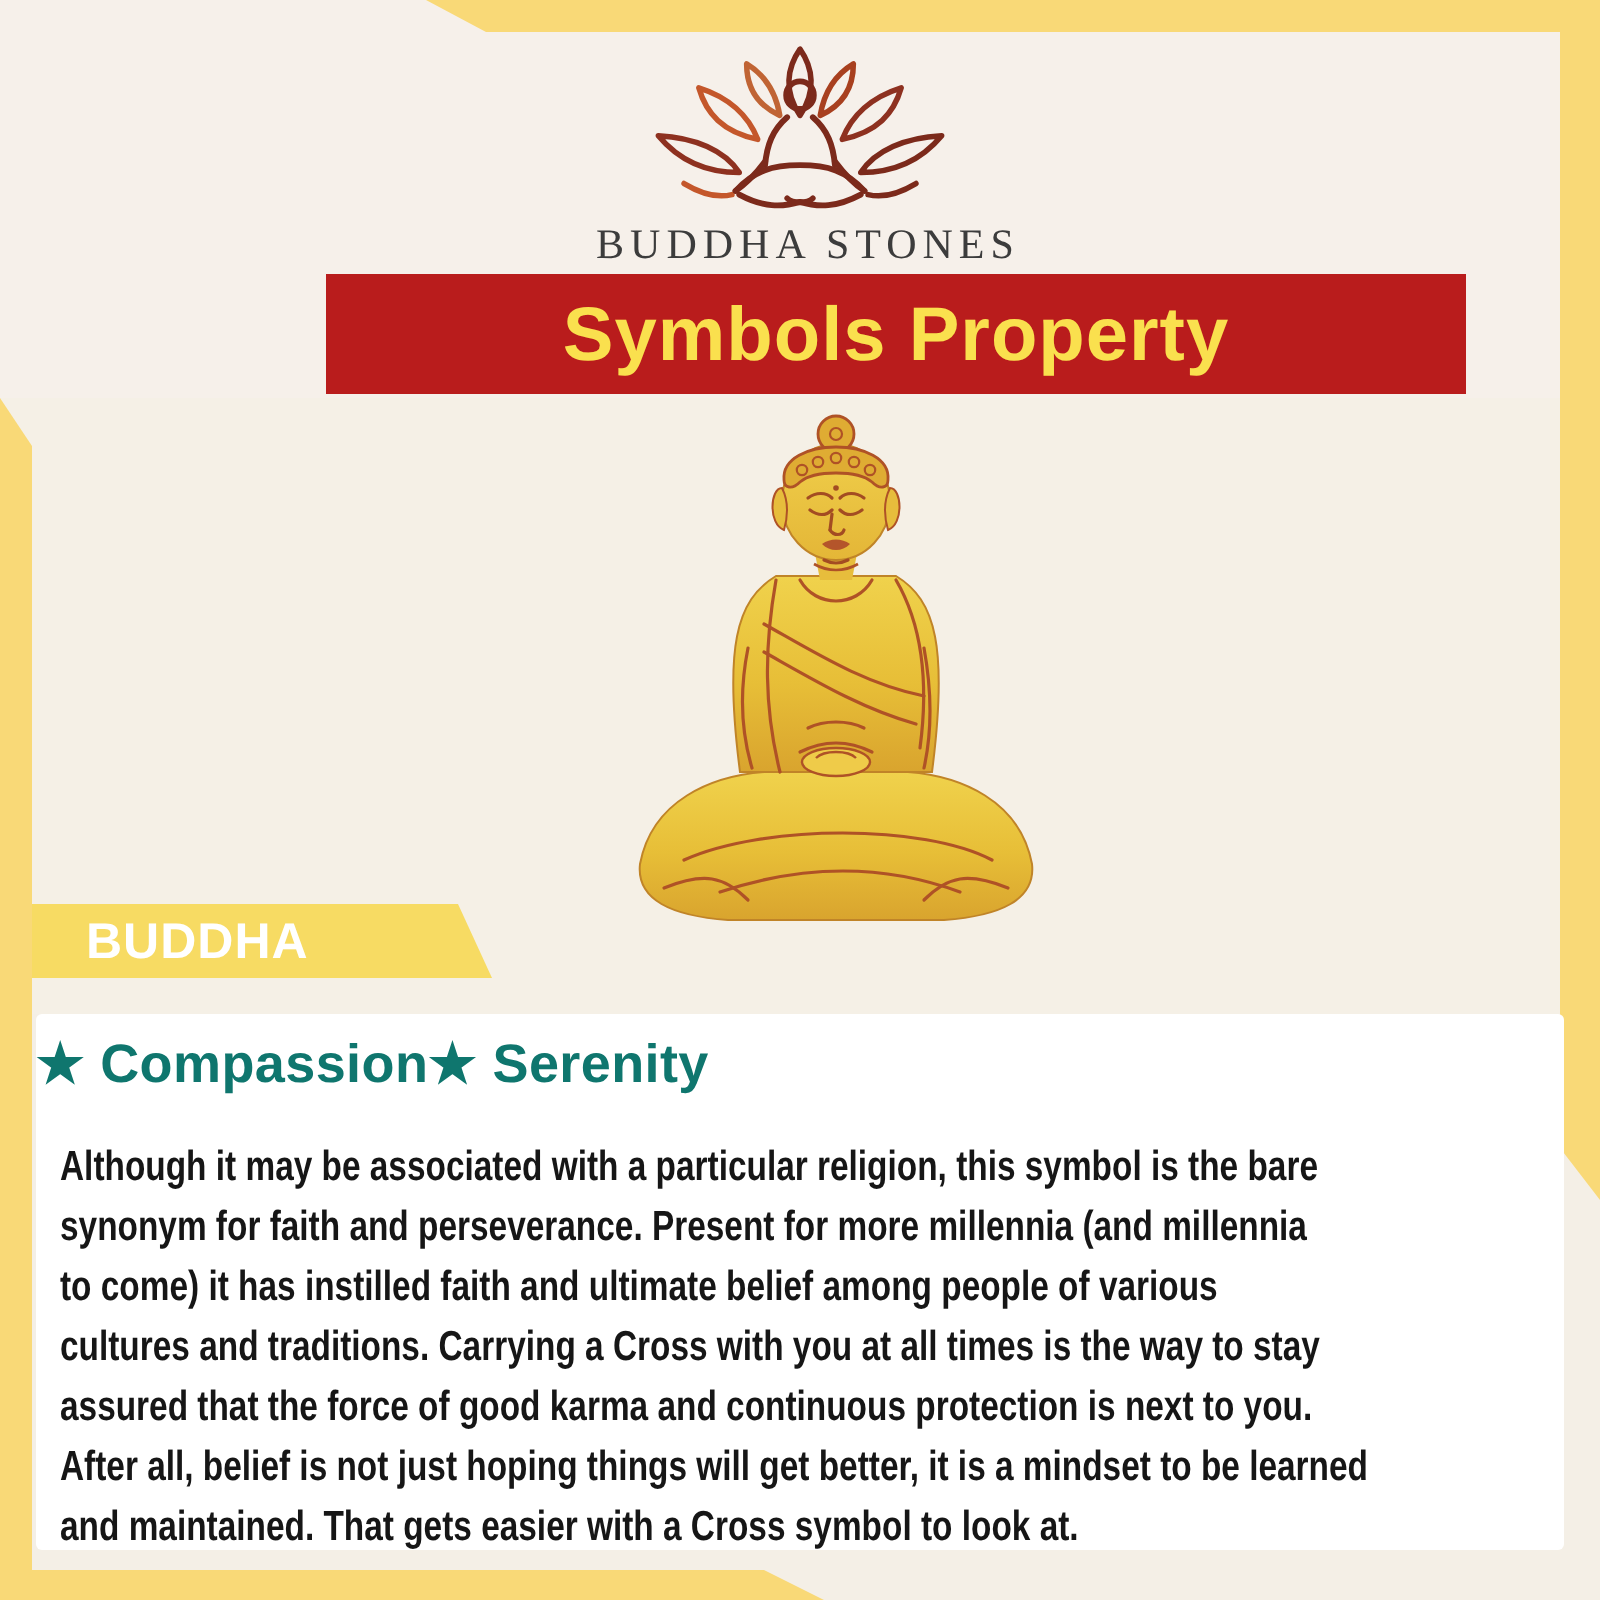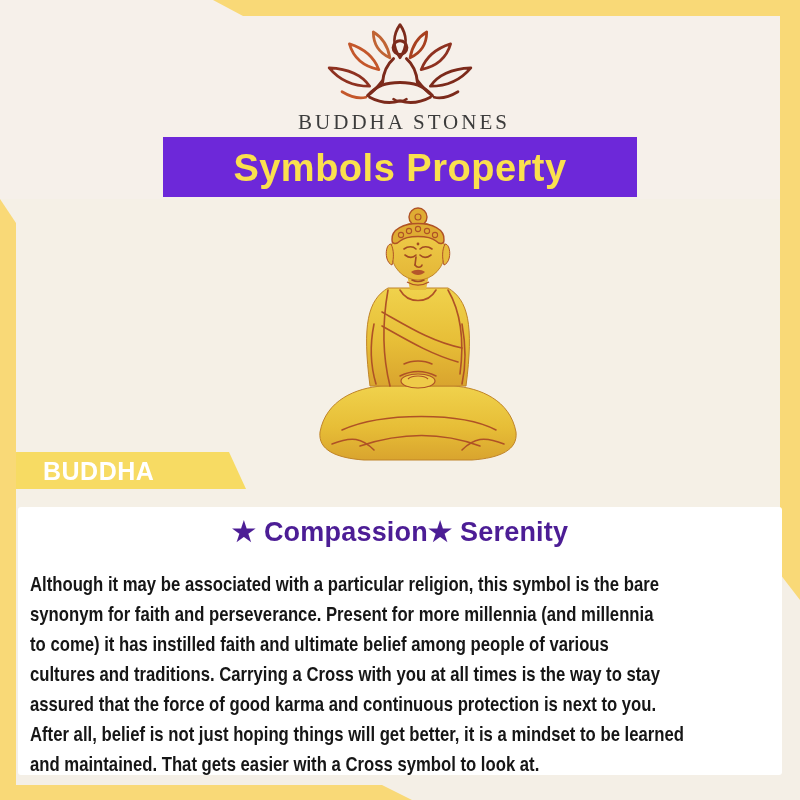--- a/index.html
+++ b/index.html
@@ -22,35 +22,35 @@
   #left-ribbon{left:0;top:199px;width:16px;height:601px;
     clip-path:polygon(0 0,100% 24px,100% 100%,0 100%);}
   #bottom-band{left:0;top:785px;width:412px;height:15px;
     clip-path:polygon(0 0,382px 0,412px 100%,0 100%);}
   
   #logo{left:315px;top:20px;width:170px;height:92px;}
   #brand-name{left:0;top:110px;width:808px;text-align:center;
     font-family:"Liberation Serif",serif;font-size:21px;letter-spacing:3px;
     color:#3C3C3C;}
   
-  #title-strip{left:163px;top:137px;width:474px;height:60px;background:#6d28d9;}
+  #title-strip{left:163px;top:137px;width:570px;height:60px;background:#b91c1c;}
   #page-title{width:100%;height:60px;line-height:62px;text-align:center;
     font-size:38px;font-weight:bold;color:#FAE04E;letter-spacing:0.5px;}
   
   #statue{left:312px;top:204px;width:212px;height:265px;}
   
   #symbol-band{left:16px;top:452px;width:230px;height:37px;background:#F7DB63;
     clip-path:polygon(0 0,calc(100% - 17px) 0,100% 100%,0 100%);}
   #symbol-label{display:block;padding-left:27px;line-height:38px;
     font-size:25px;font-weight:bold;color:#FFFFFF;letter-spacing:0.5px;}
   
   #panel{left:18px;top:507px;width:764px;height:268px;background:#FFFFFF;
     border-radius:3px;}
-  #traits-heading{left:0;top:9px;width:764px;text-align:center;
-    font-size:27px;font-weight:bold;color:#4c1d95;letter-spacing:0.2px;}
+  #traits-heading{left:0;top:9px;width:764px;
+    font-size:27px;font-weight:bold;color:#0f766e;letter-spacing:0.2px;}
   #body-text{left:12px;top:62px;width:930px;
     transform:scaleX(0.795);transform-origin:left top;
     font-size:21px;font-weight:bold;line-height:30px;color:#161616;
     white-space:pre;letter-spacing:0px;}
 </style>
 </head>
 <body>
 
 <div id="canvas">
 

